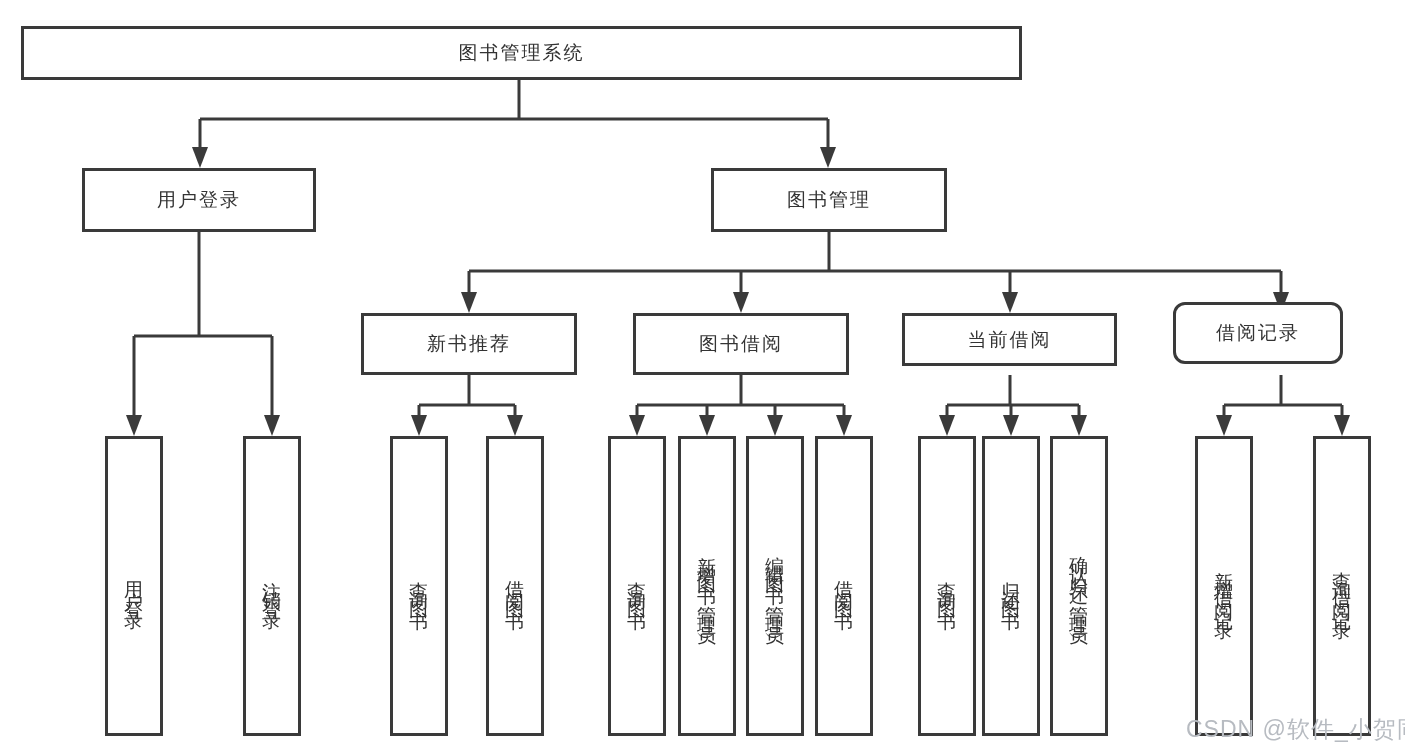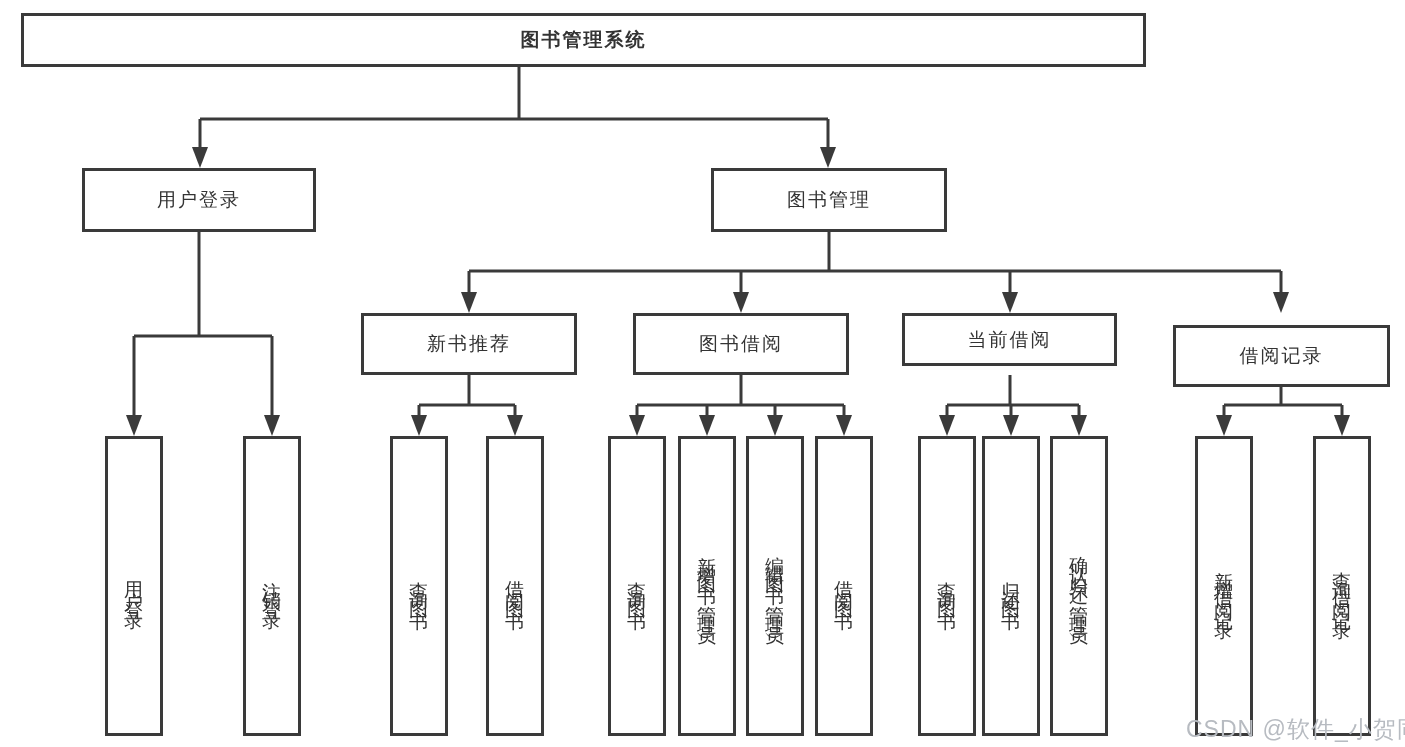--- a/index.html
+++ b/index.html
@@ -89,29 +89,29 @@
       <polygon points="767,415 783,415 775,436"></polygon>
       <polygon points="836,415 852,415 844,436"></polygon>
       <polygon points="939,415 955,415 947,436"></polygon>
       <polygon points="1003,415 1019,415 1011,436"></polygon>
       <polygon points="1071,415 1087,415 1079,436"></polygon>
       <polygon points="1216,415 1232,415 1224,436"></polygon>
       <polygon points="1334,415 1350,415 1342,436"></polygon>
     </g>
   </svg>
 
-  <div class="node" style="left:21px; top:13px; width:1125px; height:54px;font-weight:bold;">图书管理系统</div>
+  <div class="node" style="left:21px; top:26px; width:1001px; height:54px;">图书管理系统</div>
 
   <div class="node" style="left:82px; top:168px; width:234px; height:64px;">用户登录</div>
   <div class="node" style="left:711px; top:168px; width:236px; height:64px;">图书管理</div>
 
   <div class="node" style="left:361px; top:313px; width:216px; height:62px;">新书推荐</div>
   <div class="node" style="left:633px; top:313px; width:216px; height:62px;">图书借阅</div>
   <div class="node" style="left:902px; top:313px; width:215px; height:53px;">当前借阅</div>
-  <div class="node" style="left:1173px; top:325px; width:217px; height:62px;">借阅记录</div>
+  <div class="node" style="left:1173px; top:302px; width:170px; height:62px;border-radius:12px;">借阅记录</div>
 
   <div class="node leaf" style="left:105px; top:436px; width:58px; height:300px;">用户登录</div>
   <div class="node leaf" style="left:243px; top:436px; width:58px; height:300px;">注销登录</div>
 
   <div class="node leaf" style="left:390px; top:436px; width:58px; height:300px;">查询图书</div>
   <div class="node leaf" style="left:486px; top:436px; width:58px; height:300px;">借阅图书</div>
 
   <div class="node leaf" style="left:608px; top:436px; width:58px; height:300px;">查询图书</div>
   <div class="node leaf" style="left:678px; top:436px; width:58px; height:300px;">新增图书（管理员）</div>
   <div class="node leaf" style="left:746px; top:436px; width:58px; height:300px;">编辑图书（管理员）</div>

